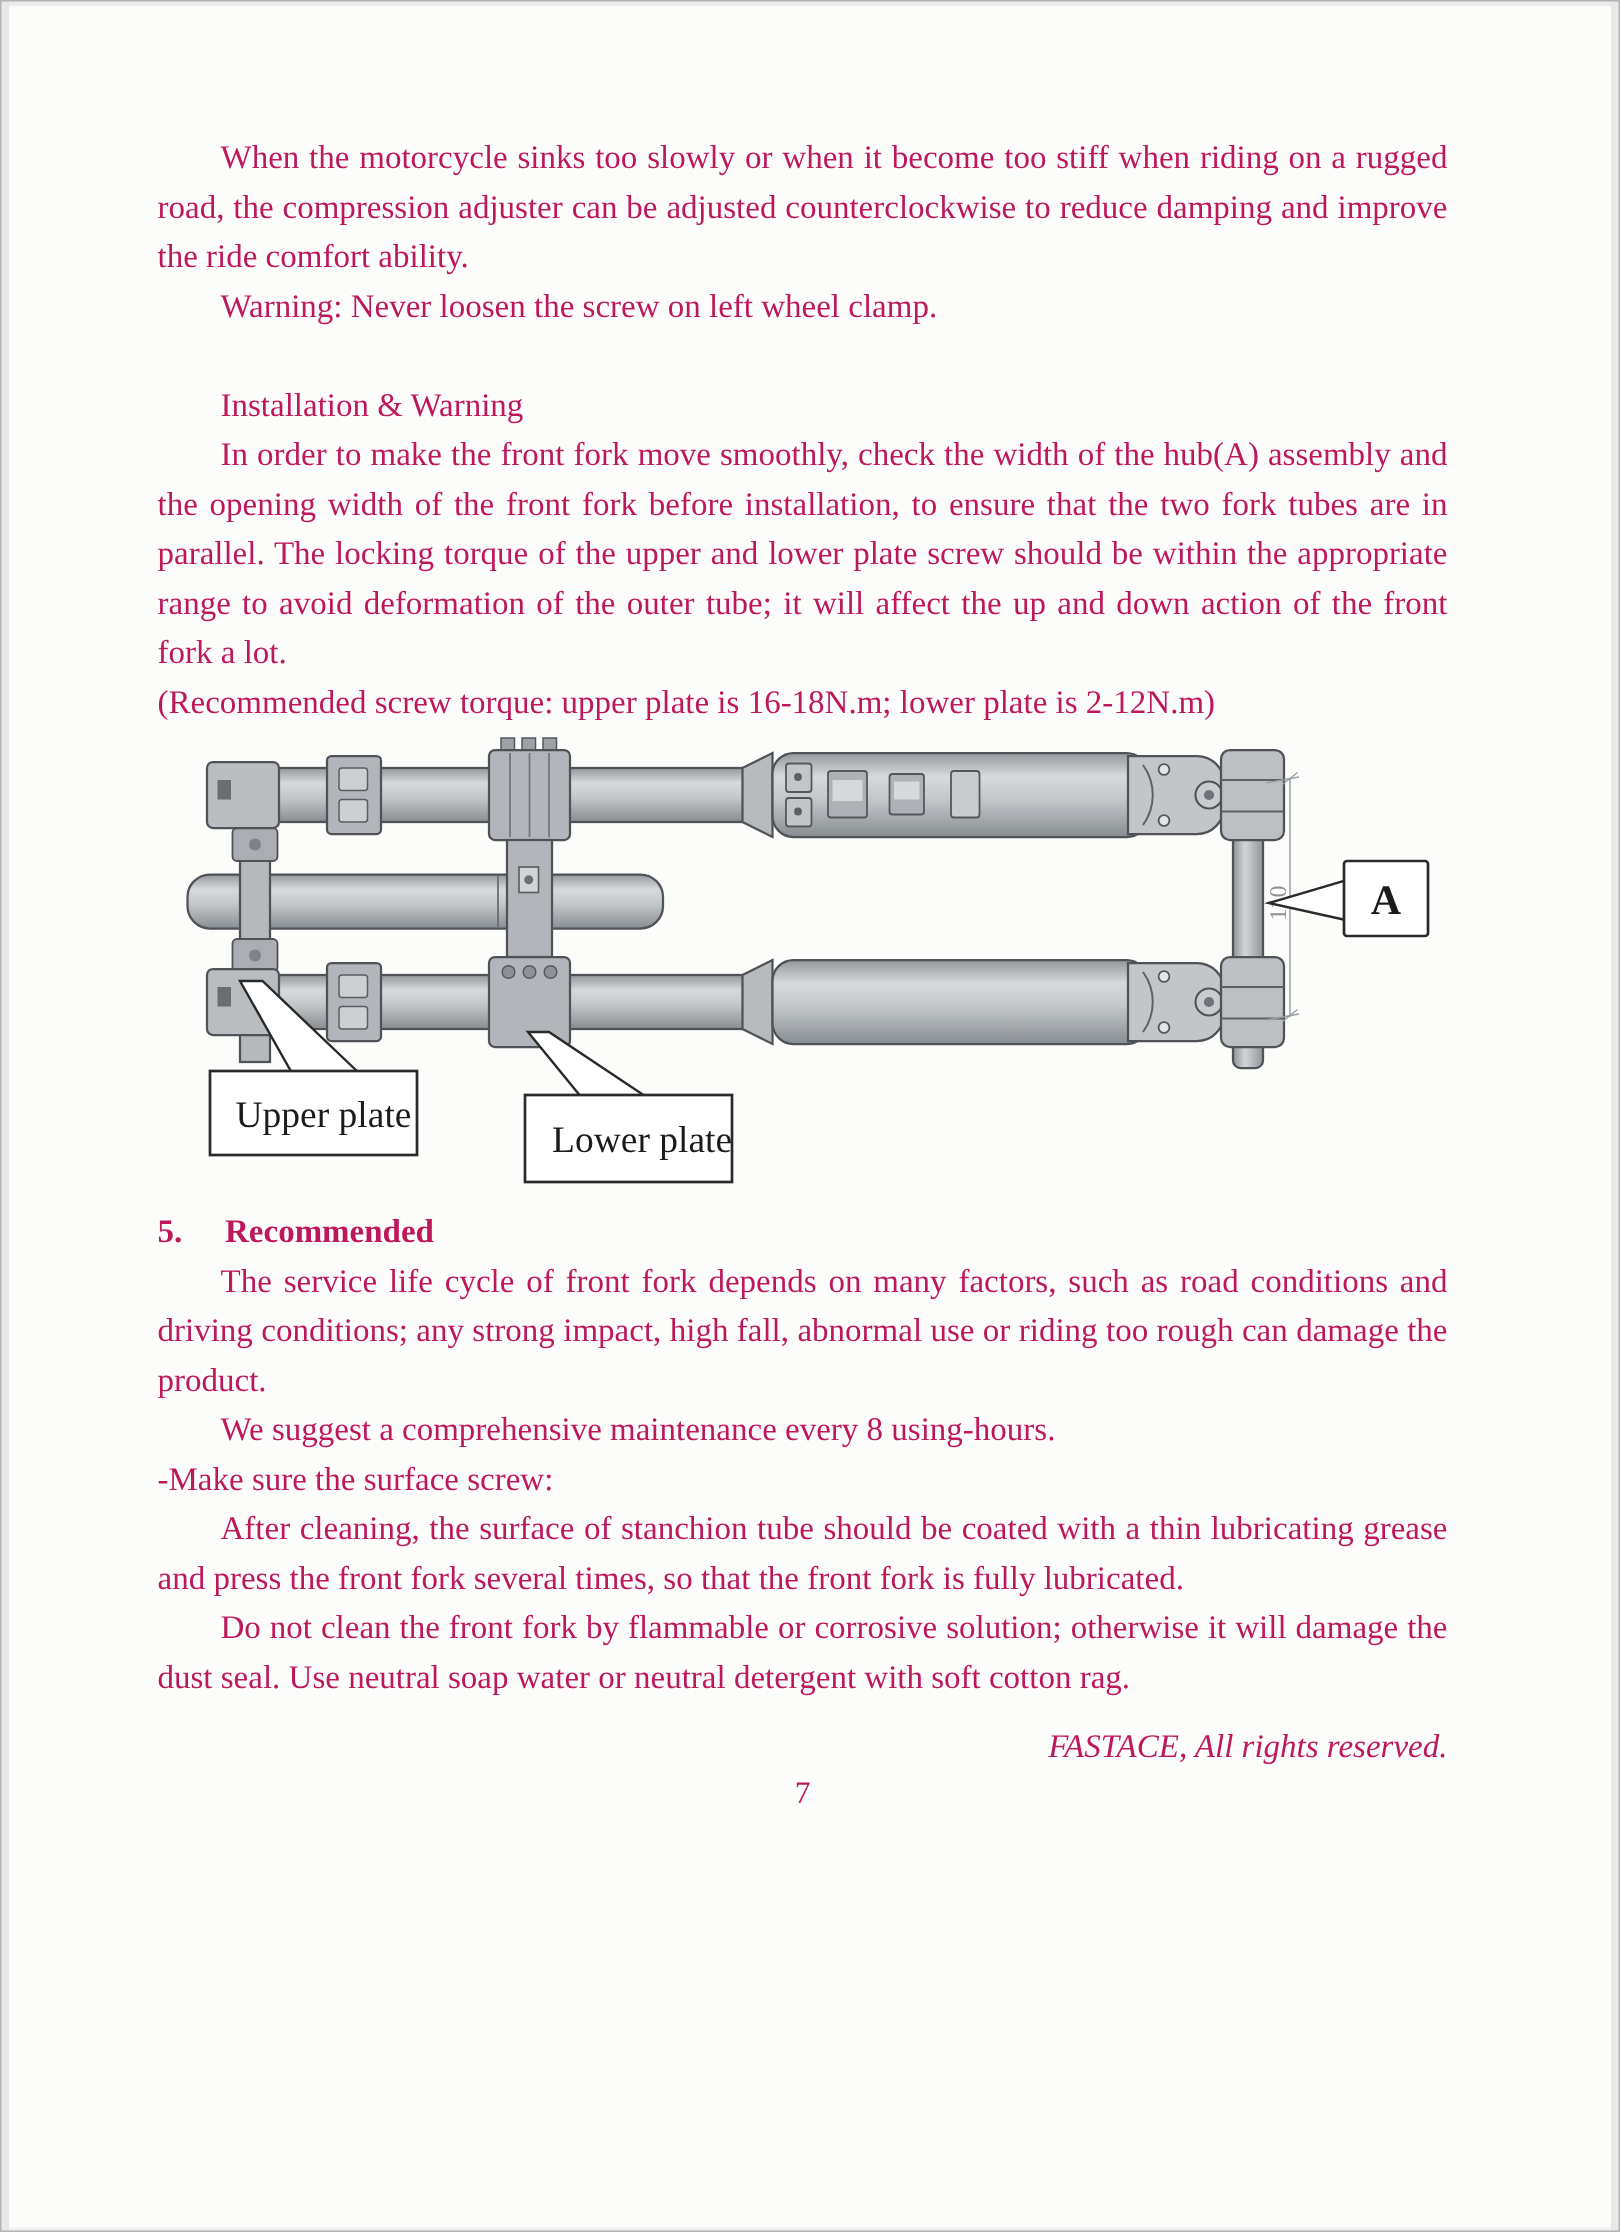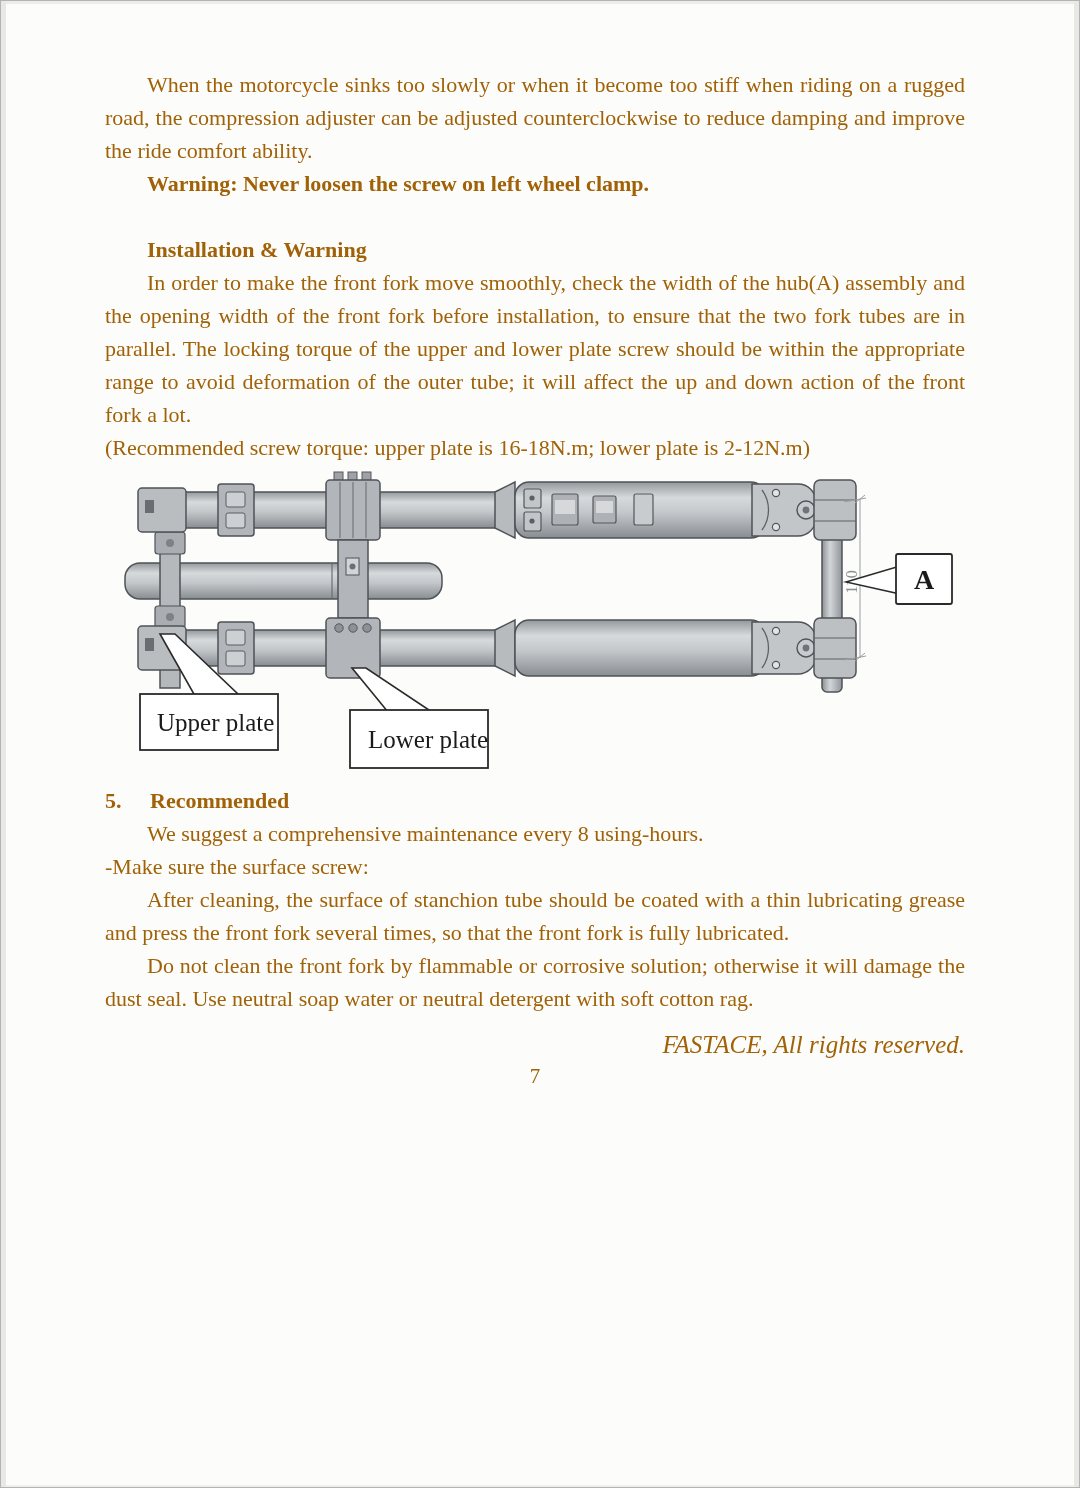--- a/index.html
+++ b/index.html
@@ -11,35 +11,35 @@
   }
   .page {
     position:absolute; inset:0; background:#fcfcfb;
     box-shadow: inset 0 0 0 1px #b3b3b3,
                 inset 6px 0 0 #e8e8e6,
                 inset -6px 0 0 #e8e8e6,
                 inset 0 4px 0 #ececea,
                 inset 0 -3px 0 #efefed;
   }
   .content {
-    position:absolute; left:105px; top:68px; width:860px;
-    color:#a16207; font-size:22px; line-height:33px;
+    position:absolute; left:105px; top:88px; width:860px;
+    color:#be185d; font-size:22px; line-height:33px;
     text-align:justify;
   }
   .content p { margin:0; }
   .indent { text-indent:42px; }
-  .bold { font-weight:bold; }
+  .bold { font-weight:normal; }
   .heading-gap { margin-top:33px !important; }
   .maint-head { display:flex; font-weight:bold; }
   .maint-num { width:45px; flex:0 0 45px; }
   .diagram-wrap {
     position:relative; height:314px; margin:6px 0 0 -5px; width:870px;
   }
   .doc-footer {
-    margin-top:13px; text-align:right; font-style:italic; font-size:25px;
+    margin-top:13px; text-align:right; font-style:italic; font-size:22px;
   }
   .page-number {
     margin-top:-1px; text-align:center; font-size:21px;
   }
   svg text { font-family:"Liberation Serif", serif; }
 </style>
 </head>
 <body>
 
 <div class="page">
@@ -180,20 +180,21 @@
           <text x="268" y="278" font-size="25" fill="#1b1b1b">Lower plate</text>
         </g>
       </svg>
     </div>
 
     <div class="maint-head">
       <span class="maint-num">5.</span>
       <span>Recommended</span>
     </div>
 
+    <p class="indent">The service life cycle of front fork depends on many factors, such as road conditions and driving conditions; any strong impact, high fall, abnormal use or riding too rough can damage the product.</p>
     <p class="indent">We suggest a comprehensive maintenance every 8 using-hours.</p>
     <p>-Make sure the surface screw:</p>
     <p class="indent">After cleaning, the surface of stanchion tube should be coated with a thin lubricating grease and press the front fork several times, so that the front fork is fully lubricated.</p>
     <p class="indent">Do not clean the front fork by flammable or corrosive solution; otherwise it will damage the dust seal. Use neutral soap water or neutral detergent with soft cotton rag.</p>
 
     <div class="doc-footer">FASTACE, All rights reserved.</div>
     <div class="page-number">7</div>
   </div>
 </div>
 

